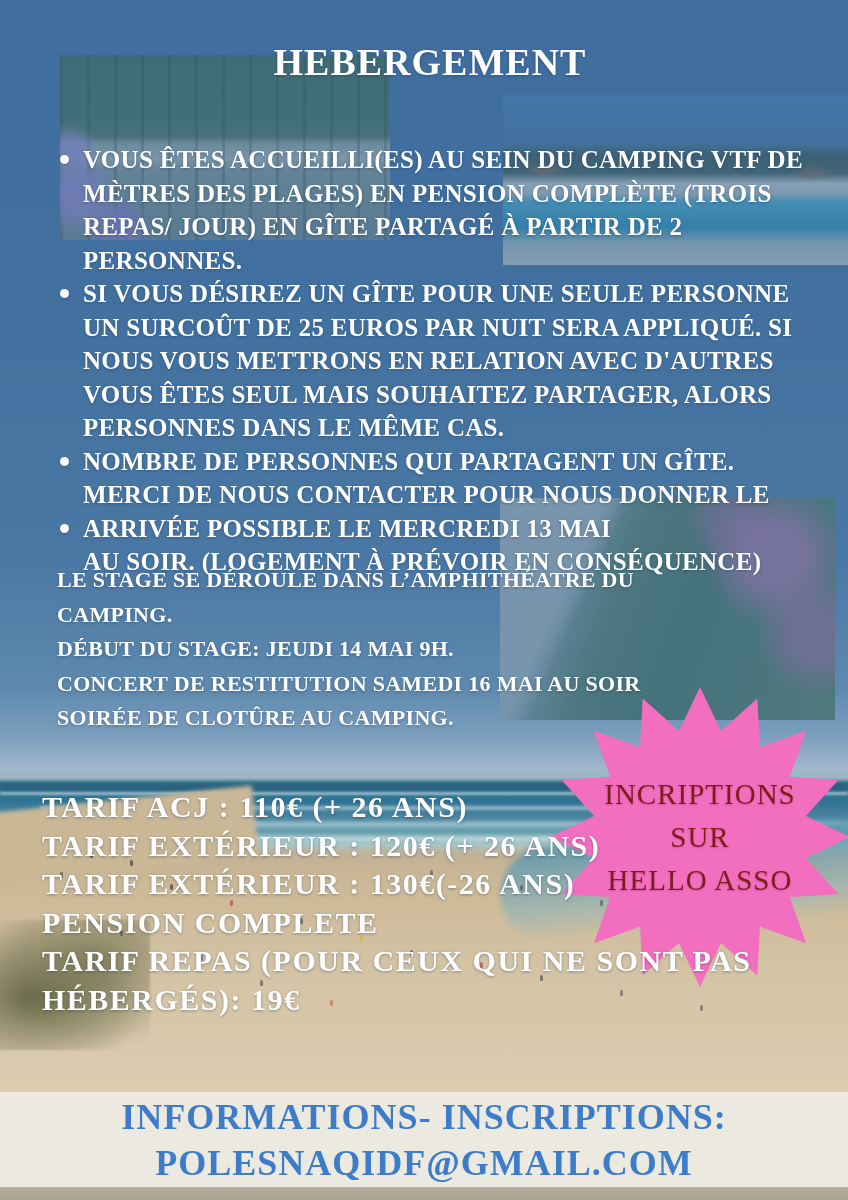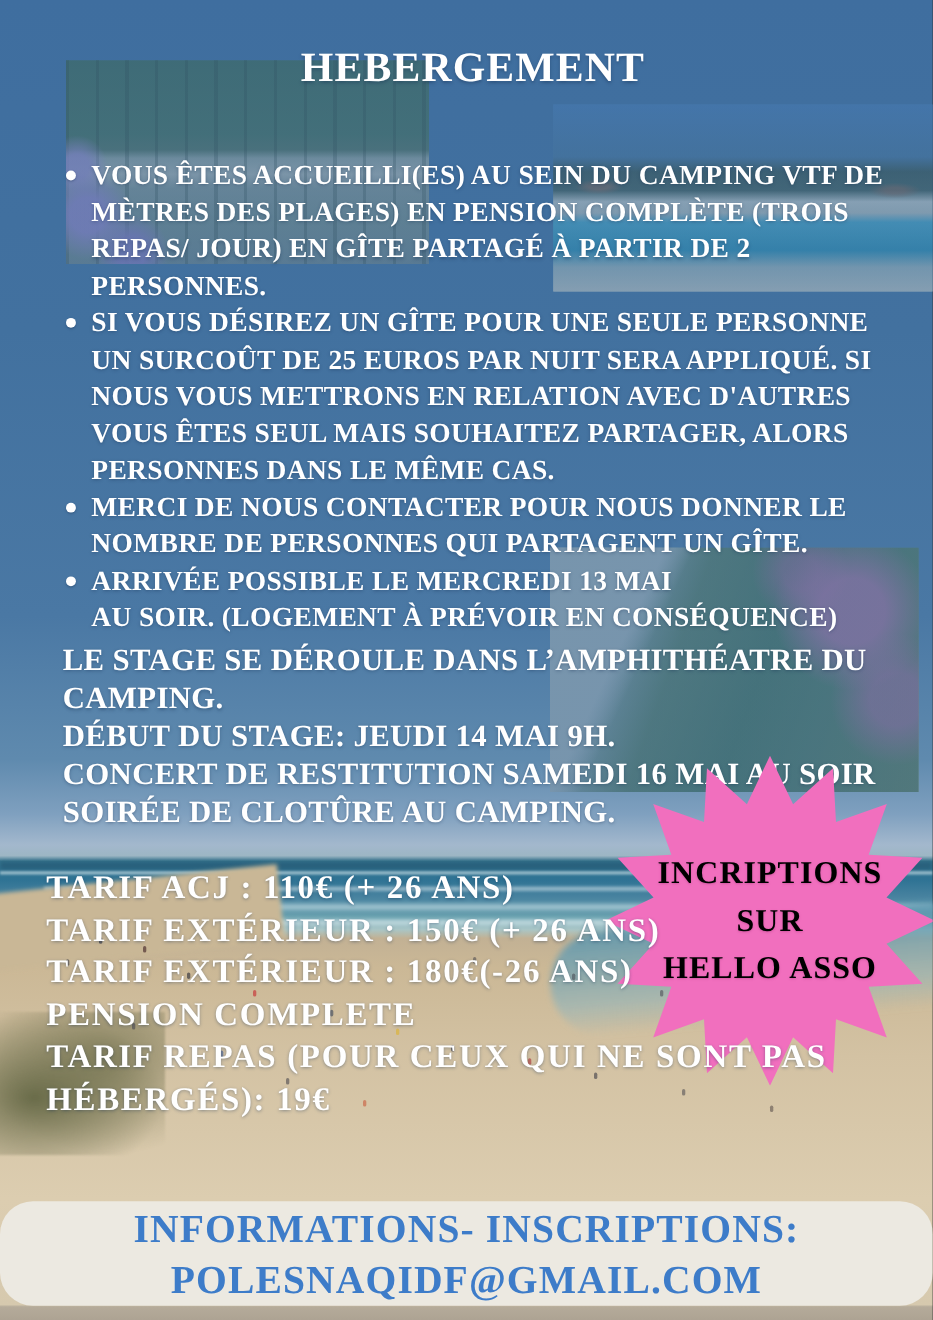--- a/index.html
+++ b/index.html
@@ -70,33 +70,33 @@
     600px 900px rgba(60,60,70,.5), 680px 915px rgba(60,60,70,.45);}
   
   .txt{color:#fff;font-weight:bold;text-shadow:0 1px 3px rgba(20,45,80,.4);}
   .page-title{position:absolute;z-index:3;top:18px;left:12px;right:0;text-align:center;
     font-size:38px;letter-spacing:1px;line-height:1;}
   .bullets{position:absolute;z-index:3;left:60px;top:95px;width:724px;margin-top:48px;}
   .bullet{display:flex;align-items:flex-start;}
   .bullet-dot{flex:none;width:9px;height:9px;border-radius:50%;background:#fff;margin:12px 14px 0 0;
     box-shadow:0 1px 2px rgba(20,45,80,.4);}
   .bullet-text{font-size:25px;line-height:33.5px;letter-spacing:.3px;}
-  .stage-block{position:absolute;z-index:3;left:57px;top:584px;font-size:28px;line-height:34.5px;letter-spacing:.3px;}
+  .stage-block{position:absolute;z-index:3;left:57px;top:563px;font-size:22px;line-height:34.5px;letter-spacing:.3px;}
   .tarif-block{position:absolute;z-index:5;left:42px;top:788px;font-size:30px;line-height:38.5px;letter-spacing:1.5px;}
   .line{white-space:nowrap;}
   
   .star-badge{position:absolute;z-index:4;left:550px;top:687px;width:300px;height:300px;
     display:flex;flex-direction:column;align-items:center;justify-content:center;
     clip-path:polygon(100% 50%, 85.3% 57%, 96.2% 69.1%, 79.9% 70%, 85.4% 85.4%, 70% 79.9%,
       69.1% 96.2%, 57% 85.3%, 50% 100%, 43% 85.3%, 30.9% 96.2%, 30% 79.9%, 14.6% 85.4%,
       20.1% 70%, 3.8% 69.1%, 14.7% 57%, 0% 50%, 14.7% 43%, 3.8% 30.9%, 20.1% 30%,
       14.6% 14.6%, 30% 20.1%, 30.9% 3.8%, 43% 14.7%, 50% 0%, 57% 14.7%, 69.1% 3.8%,
       70% 20.1%, 85.4% 14.6%, 79.9% 30%, 96.2% 30.9%, 85.3% 43%);}
   .star-text{font-size:29px;line-height:43px;letter-spacing:1px;text-align:center;
-    color:#000000;font-weight:bold;text-shadow:0 1px 2px rgba(150,40,110,.35);}
+    color:#7f1d1d;font-weight:normal;text-shadow:0 1px 2px rgba(150,40,110,.35);}
   
   .footer-bar{position:absolute;z-index:6;left:0;top:1092px;width:848px;height:95px;
     display:flex;flex-direction:column;align-items:center;justify-content:center;
     font-weight:bold;font-size:36px;line-height:46px;letter-spacing:1px;text-align:center;}
 </style>
 </head>
 <body>
 
 <div class="poster">
 
@@ -132,22 +132,22 @@
           <div class="line">SI VOUS DÉSIREZ UN GÎTE POUR UNE SEULE PERSONNE</div>
           <div class="line">UN SURCOÛT DE 25 EUROS PAR NUIT SERA APPLIQUÉ. SI</div>
           <div class="line">NOUS VOUS METTRONS EN RELATION AVEC D'AUTRES</div>
           <div class="line">VOUS ÊTES SEUL MAIS SOUHAITEZ PARTAGER, ALORS</div>
           <div class="line">PERSONNES DANS LE MÊME CAS.</div>
         </div>
     </div>
     <div class="bullet">
       <span class="bullet-dot"></span>
       <div class="txt bullet-text">
+          <div class="line">NOMBRE DE PERSONNES QUI PARTAGENT UN GÎTE.</div>
           <div class="line">MERCI DE NOUS CONTACTER POUR NOUS DONNER LE</div>
-          <div class="line">NOMBRE DE PERSONNES QUI PARTAGENT UN GÎTE.</div>
         </div>
     </div>
     <div class="bullet">
       <span class="bullet-dot"></span>
       <div class="txt bullet-text">
           <div class="line">ARRIVÉE POSSIBLE LE MERCREDI 13 MAI</div>
           <div class="line">AU SOIR. (LOGEMENT À PRÉVOIR EN CONSÉQUENCE)</div>
         </div>
     </div>
   </div>
@@ -155,35 +155,35 @@
   <div class="txt stage-block">
       <div class="line">LE STAGE SE DÉROULE DANS L’AMPHITHÉATRE DU</div>
       <div class="line">CAMPING.</div>
       <div class="line">DÉBUT DU STAGE: JEUDI 14 MAI 9H.</div>
       <div class="line">CONCERT DE RESTITUTION SAMEDI 16 MAI AU SOIR</div>
       <div class="line">SOIRÉE DE CLOTÛRE AU CAMPING.</div>
     </div>
 
   <div class="txt tarif-block">
       <div class="line">TARIF ACJ : 110€ (+ 26 ANS)</div>
-      <div class="line">TARIF EXTÉRIEUR : 150€ (+ 26 ANS)</div>
-      <div class="line">TARIF EXTÉRIEUR : 180€(-26 ANS)</div>
+      <div class="line">TARIF EXTÉRIEUR : 120€ (+ 26 ANS)</div>
+      <div class="line">TARIF EXTÉRIEUR : 130€(-26 ANS)</div>
       <div class="line">PENSION COMPLETE</div>
       <div class="line">TARIF REPAS (POUR CEUX QUI NE SONT PAS</div>
       <div class="line">HÉBERGÉS): 19€</div>
     </div>
 
   <div class="star-badge" style="background-color: rgb(241, 111, 190);">
     <div class="star-text">
         <div class="line">INCRIPTIONS</div>
         <div class="line">SUR</div>
         <div class="line">HELLO ASSO</div>
       </div>
   </div>
 
-  <div class="footer-bar" style="background-color: rgb(236, 233, 225); border-radius: 30px;">
+  <div class="footer-bar" style="background-color: rgb(236, 233, 225);">
     <div style="color: rgb(61, 124, 201);">
         <div class="line">INFORMATIONS- INSCRIPTIONS:</div>
         <div class="line">POLESNAQIDF@GMAIL.COM</div>
       </div>
   </div>
 
 </div>
 
 </body></html>

